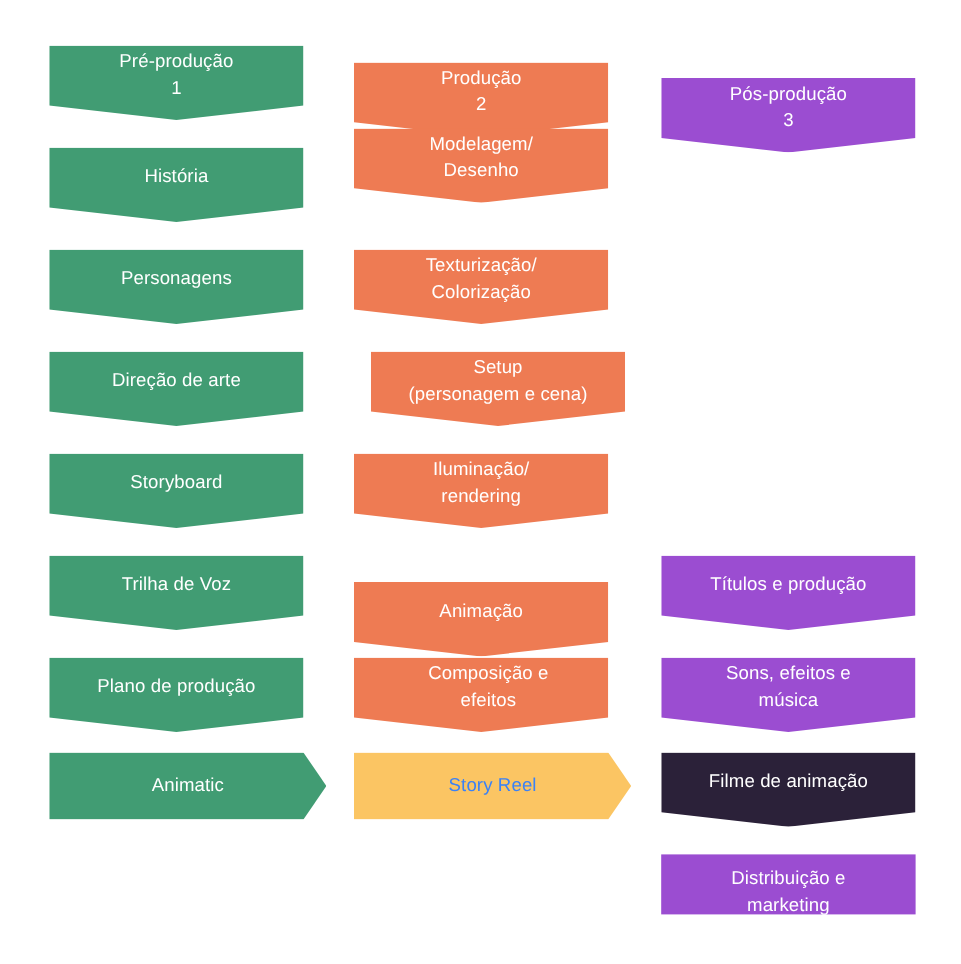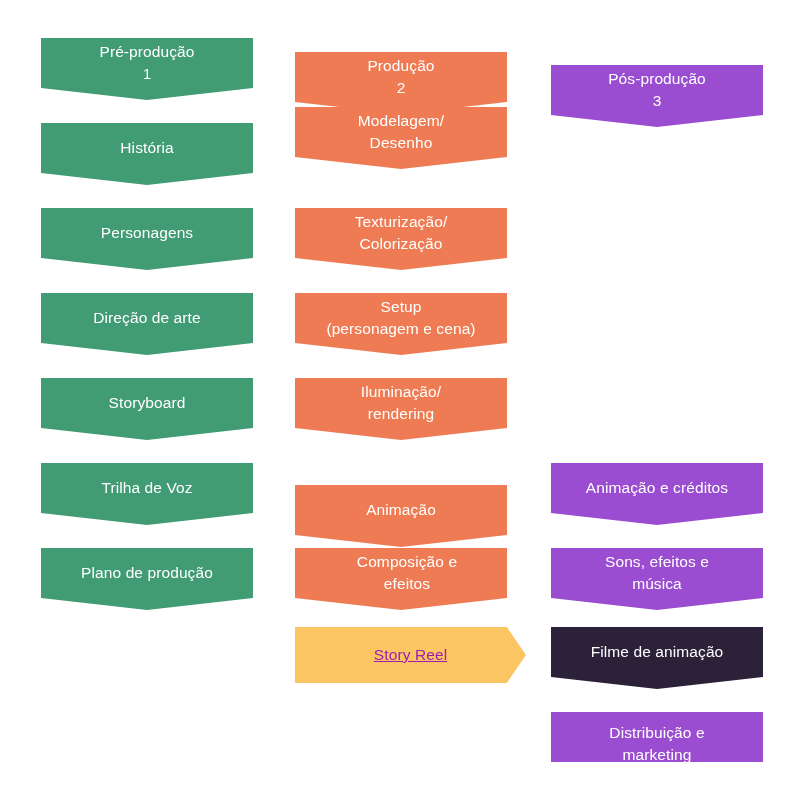--- a/index.html
+++ b/index.html
@@ -51,21 +51,21 @@
 
   
   .arrow{height:56px;width:231px;}
   .arrow .shape{
     position:absolute;left:0;top:0;width:231px;height:56px;
     clip-path:polygon(0 0,91.7% 0,100% 50%,91.7% 100%,0 100%);
   }
   .arrow .lbl{width:212px;}
 
   .t-light .lbl{color:#ffffff;}
-  .t-dark  .lbl{color:#a21caf;text-decoration:underline;}
+  .t-dark  .lbl{color:#3b82f6;}
 </style>
 </head>
 <body>
 
 <div id="board">
     <div class="col col-0">
       <div class="node chev t-light" style="top: 38px;">
         <div class="shape" style="background: rgb(65, 156, 115);"></div>
         <div class="lbl">Pré-produção
 1</div>
@@ -87,38 +87,42 @@
         <div class="lbl">Direção de arte</div>
       </div>
       <div class="node chev t-light" style="top: 463px;">
         <div class="shape" style="background: rgb(65, 156, 115);"></div>
         <div class="lbl">Trilha de Voz</div>
       </div>
       <div class="node chev t-light" style="top: 548px;">
         <div class="shape" style="background: rgb(65, 156, 115);"></div>
         <div class="lbl">Plano de produção</div>
       </div>
+      <div class="node arrow t-light" style="top: 627px;">
+        <div class="shape" style="background: rgb(65, 156, 115);"></div>
+        <div class="lbl">Animatic</div>
+      </div>
     </div>
     <div class="col col-1">
       <div class="node chev t-light" style="top: 52px;">
         <div class="shape" style="background: rgb(238, 123, 83);"></div>
         <div class="lbl">Produção
 2</div>
       </div>
       <div class="node chev t-light" style="top: 107px;">
         <div class="shape" style="background: rgb(238, 123, 83);"></div>
         <div class="lbl">Modelagem/
 Desenho</div>
       </div>
       <div class="node chev t-light" style="top: 208px;">
         <div class="shape" style="background: rgb(238, 123, 83);"></div>
         <div class="lbl">Texturização/
 Colorização</div>
       </div>
-      <div class="node chev t-light" style="top: 293px;">
+      <div class="node chev t-light" style="top: 293px; margin-left: 14px;">
         <div class="shape" style="background: rgb(238, 123, 83);"></div>
         <div class="lbl">Setup
 (personagem e cena)</div>
       </div>
       <div class="node chev t-light" style="top: 378px;">
         <div class="shape" style="background: rgb(238, 123, 83);"></div>
         <div class="lbl">Iluminação/
 rendering</div>
       </div>
       <div class="node chev t-light" style="top: 485px;">
@@ -136,21 +140,21 @@
       </div>
     </div>
     <div class="col col-2">
       <div class="node chev t-light" style="top: 38px; margin-top: 27px;">
         <div class="shape" style="background: rgb(155, 77, 209);"></div>
         <div class="lbl">Pós-produção
 3</div>
       </div>
       <div class="node chev t-light" style="top: 463px;">
         <div class="shape" style="background: rgb(155, 77, 209);"></div>
-        <div class="lbl">Animação e créditos</div>
+        <div class="lbl">Títulos e produção</div>
       </div>
       <div class="node chev t-light" style="top: 548px;">
         <div class="shape" style="background: rgb(155, 77, 209);"></div>
         <div class="lbl">Sons, efeitos e
 música</div>
       </div>
       <div class="node chev t-light" style="top: 627px;">
         <div class="shape" style="background: rgb(43, 33, 57);"></div>
         <div class="lbl">Filme de animação</div>
       </div>

